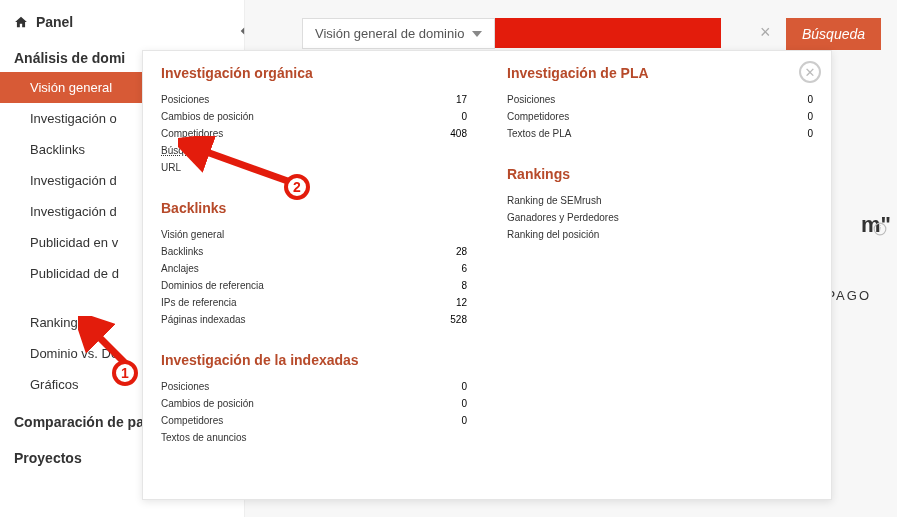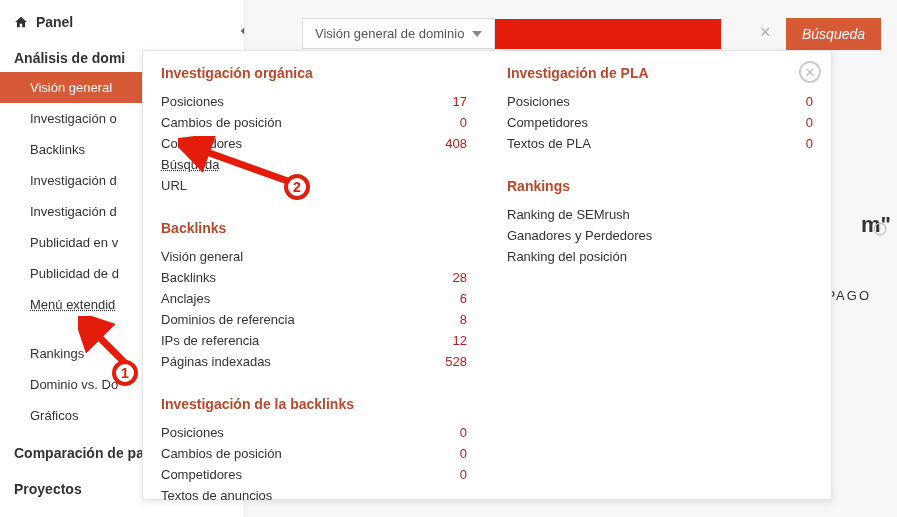--- a/index.html
+++ b/index.html
@@ -6,35 +6,35 @@
   body { font-family: Arial, sans-serif; font-size: 13px; color: #333; background: #f7f7f7; width: 897px; height: 517px; overflow: hidden; position: relative; }
   .sidebar { position: absolute; left: 0; top: 0; width: 245px; height: 517px; background: #fff; border-right: 1px solid #eee; }
   .panel-title { padding: 14px 14px 6px 14px; font-weight: bold; color: #333; font-size: 14px; }
   .home-icon { display: inline-block; width: 14px; height: 14px; margin-right: 4px; vertical-align: -2px; }
   .section-title { padding: 14px 14px 6px 14px; font-weight: bold; color: #333; font-size: 14px; }
   .sb-item { padding: 8px 14px 8px 30px; color: #333; cursor: pointer; font-size: 13px; }
   .sb-item.active { background: #d75a36; color: #fff; }
   .sb-item.sub { padding-left: 30px; }
   .sb-item.dotted { text-decoration: underline dotted; }
   .collapser { position: absolute; left: 236px; top: 24px; width: 14px; height: 14px; }
-  .topbar { position: absolute; left: 258px; top: 18px; display: flex; align-items: flex-end; padding-left: 44px; }
+  .topbar { position: absolute; left: 258px; top: 18px; display: flex; align-items: flex-start; padding-left: 44px; }
   .domain-dd { display: flex; align-items: center; background: #fff; border: 1px solid #ddd; padding: 7px 12px; font-size: 13px; color: #555; }
   .dd-caret { margin-left: 8px; }
   .redbox { width: 226px; height: 30px; background: #e31c0c; }
   .clear-x { position: absolute; left: 760px; top: 22px; color: #aaa; font-size: 18px; cursor: pointer; }
   .search-btn { position: absolute; left: 786px; top: 18px; background: #d75a36; color: #fff; padding: 8px 16px; font-size: 14px; border: none; cursor: pointer; font-style: italic; }
   .right-m { position: absolute; right: 6px; top: 212px; font-size: 22px; font-weight: bold; color: #333; }
   .right-pago { position: absolute; right: 26px; top: 288px; font-size: 13px; color: #333; letter-spacing: 2px; }
   .popup { position: absolute; left: 142px; top: 50px; width: 690px; height: 450px; background: #fff; border: 1px solid #e5e5e5; box-shadow: 0 2px 8px rgba(0,0,0,0.1); padding: 14px 18px; display: flex; gap: 40px; }
   .popup-col { flex: 1; min-width: 0; }
   .popup-h { color: #b74a2a; font-weight: bold; font-size: 14px; margin-bottom: 10px; margin-top: 0; }
   .popup-h.mt { margin-top: 24px; }
-  .popup-row { display: flex; justify-content: space-between; padding: 3px 0; font-size: 13px; color: #333; cursor: pointer; }
+  .popup-row { display: flex; justify-content: space-between; padding: 3px 0; font-size: 10px; color: #333; cursor: pointer; }
   .popup-row.udot .lbl { text-decoration: underline dotted; }
-  .popup-row .val { color: #b91c1c; }
+  .popup-row .val { color: #000000; }
   .popup-close { position: absolute; right: 10px; top: 10px; width: 22px; height: 22px; border: 2px solid #ccc; border-radius: 50%; display: flex; align-items: center; justify-content: center; color: #bbb; font-size: 13px; cursor: pointer; }
   .arrow1 { position: absolute; left: 78px; top: 316px; pointer-events: none; z-index: 50; }
   .arrow2 { position: absolute; left: 178px; top: 136px; pointer-events: none; z-index: 50; }
   .badge { position: absolute; width: 26px; height: 26px; border: 4px solid #e31c0c; background: #fff; border-radius: 50%; display: flex; align-items: center; justify-content: center; color: #e31c0c; font-weight: bold; font-size: 14px; z-index: 51; }
   .badge.b1 { left: 112px; top: 360px; }
   .badge.b2 { left: 284px; top: 174px; }
 </style>
 </head>
 <body>
 
@@ -46,21 +46,20 @@
     <span>Panel</span>
   </div>
   <div class="section-title">Análisis de domi</div>
   <div class="sb-item sub active">Visión general</div>
   <div class="sb-item sub">Investigación o</div>
   <div class="sb-item sub">Backlinks</div>
   <div class="sb-item sub">Investigación d</div>
   <div class="sb-item sub">Investigación d</div>
   <div class="sb-item sub">Publicidad en v</div>
   <div class="sb-item sub">Publicidad de d</div>
-  <div class="sb-item sub dotted">Menú extendid</div>
   <div style="height:18px"></div>
   <div class="sb-item sub">Rankings</div>
   <div class="sb-item sub">Dominio vs. Do</div>
   <div class="sb-item sub">Gráficos</div>
   <div class="section-title">Comparación de pa</div>
   <div class="section-title">Proyectos</div>
 </div>
 
 <svg class="collapser" viewBox="0 0 24 24">
     <path fill="#666" d="M14 6l-6 6 6 6z"></path>
@@ -131,21 +130,21 @@
         </div>
         <div class="popup-row">
           <span class="lbl">IPs de referencia</span>
           <span class="val">12</span>
         </div>
         <div class="popup-row">
           <span class="lbl">Páginas indexadas</span>
           <span class="val">528</span>
         </div>
       </div>
-    <div class="popup-h mt">Investigación de la backlinks</div>
+    <div class="popup-h mt">Investigación de la indexadas</div>
     <div id="publicidad-rows">
         <div class="popup-row">
           <span class="lbl">Posiciones</span>
           <span class="val">0</span>
         </div>
         <div class="popup-row">
           <span class="lbl">Cambios de posición</span>
           <span class="val">0</span>
         </div>
         <div class="popup-row">

